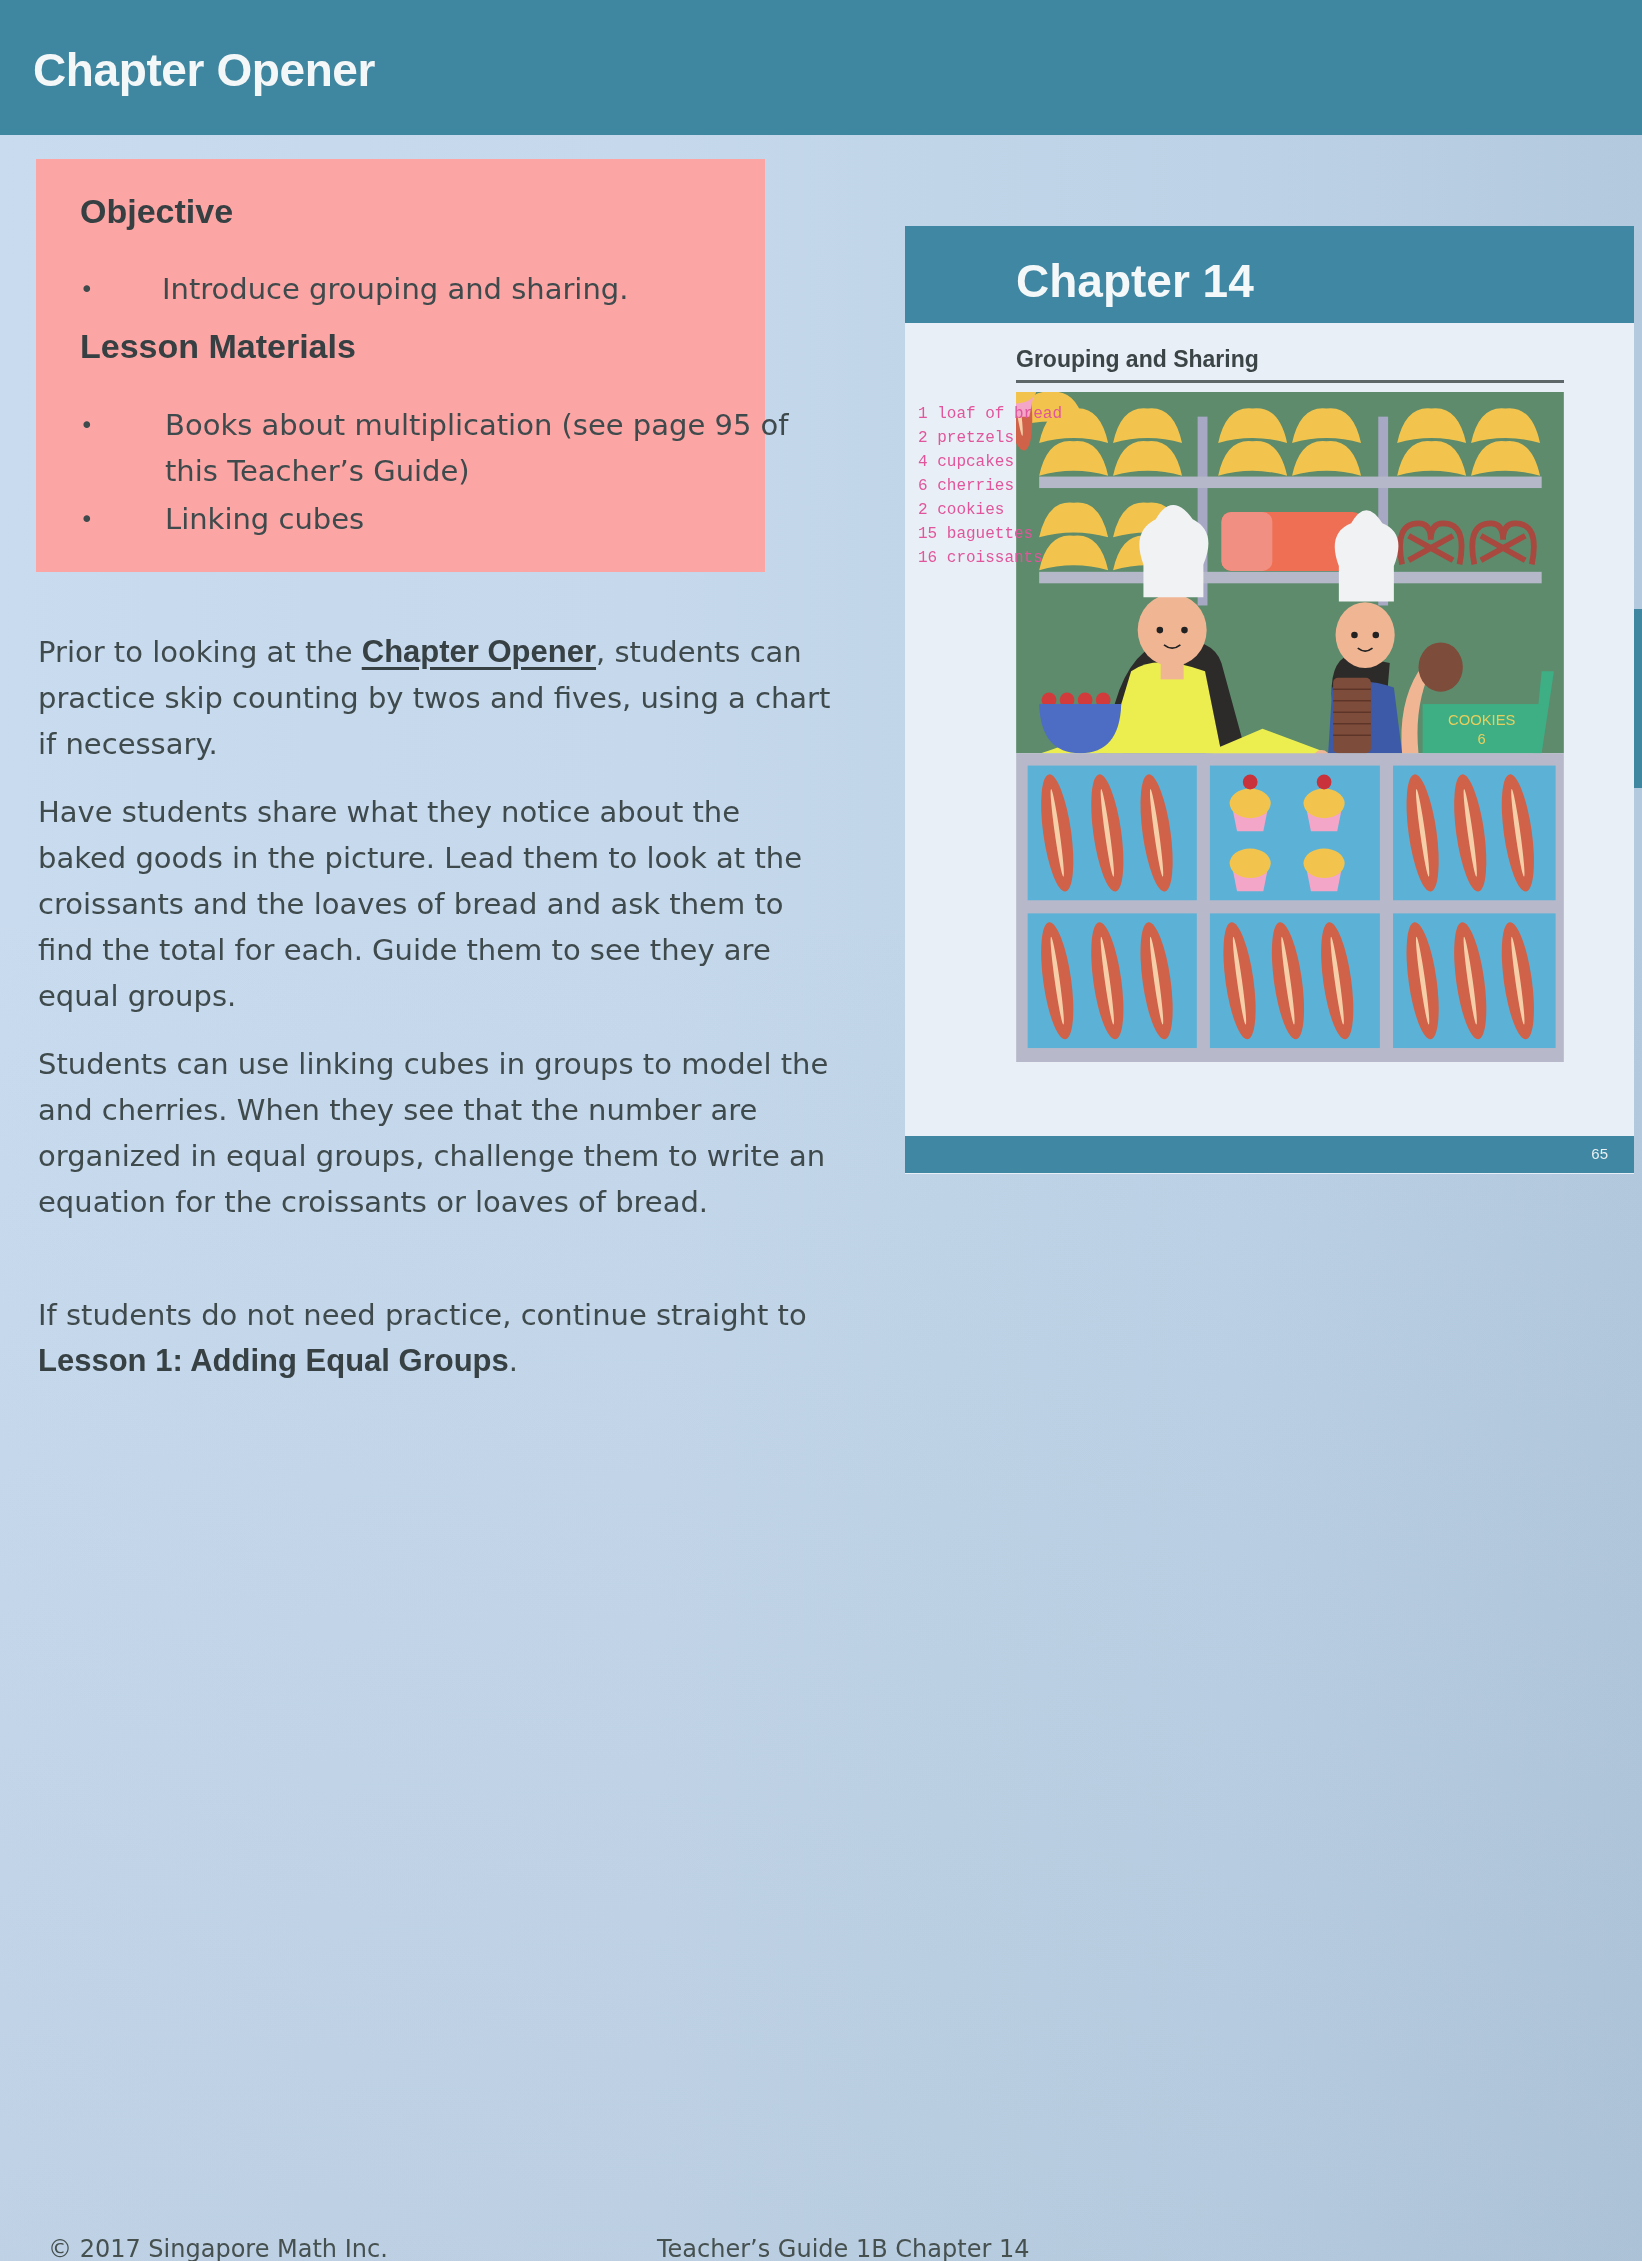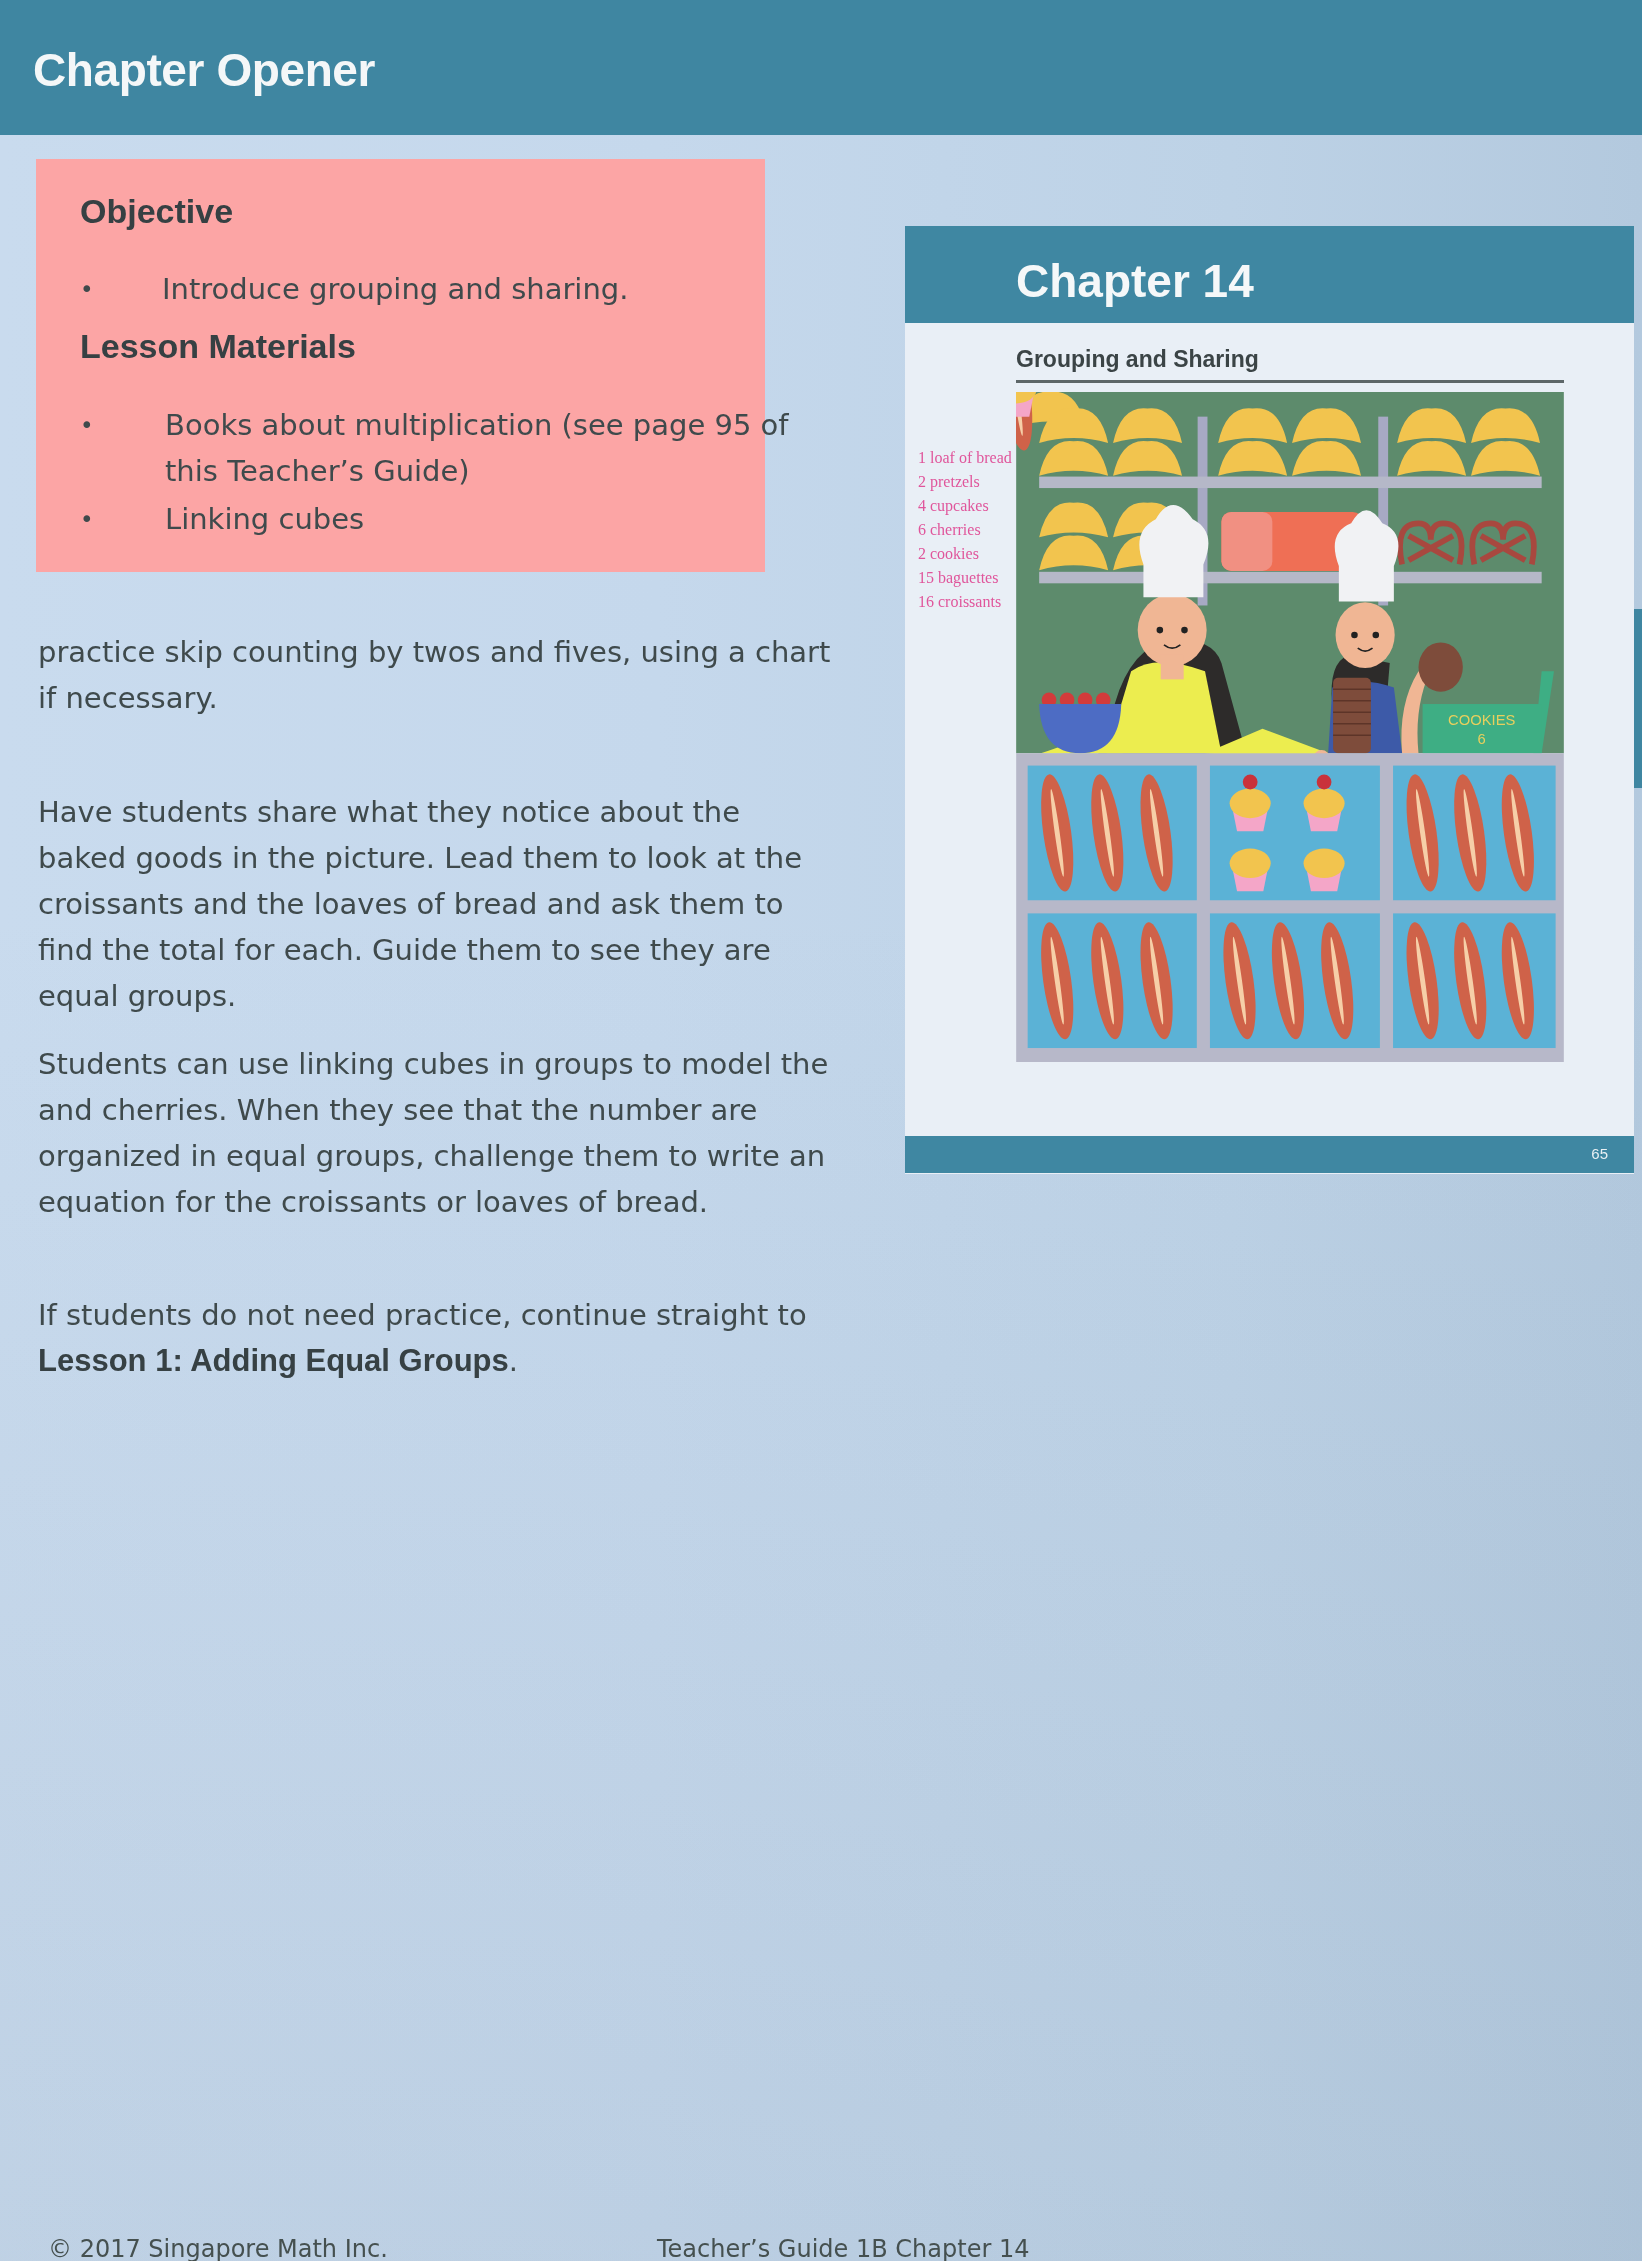--- a/index.html
+++ b/index.html
@@ -20,21 +20,21 @@
   .link-bold{font-family:"Liberation Sans",sans-serif;font-weight:bold;font-size:31px;text-decoration:underline;text-decoration-thickness:2.5px;text-underline-offset:5px;color:#374144;}
   .strong{font-family:"Liberation Sans",sans-serif;font-weight:bold;font-size:31px;color:#374144;}
   
   .tb-page{position:absolute;left:905px;top:226px;width:729px;height:948px;background:#e9eff6;}
   .tb-head{position:absolute;left:0;top:0;width:729px;height:97px;background:#3f87a2;text-align:right;}
   .tb-title{position:absolute;left:111px;top:28px;font-family:"Liberation Sans",sans-serif;font-weight:bold;font-size:46px;color:#f5f8f9;}
   .tb-sub{position:absolute;left:111px;top:120px;font-family:"Liberation Sans",sans-serif;font-weight:bold;font-size:23px;color:#3b4446;}
   .tb-rule{position:absolute;left:111px;top:154px;width:548px;height:2.5px;background:#5d6668;}
   .tb-foot{position:absolute;left:0;top:910px;width:729px;height:37px;background:#3f87a2;}
   .tb-pagenum{position:absolute;right:26px;top:9px;font-size:15px;color:#e8f0f3;font-family:"Liberation Sans",sans-serif;text-align:right;}
-  .pink-labels{position:absolute;left:918px;top:402px;font-family:Liberation Serif, serif;font-size:16px;color:#e0559b;line-height:24px;margin-top:44px;}
+  .pink-labels{position:absolute;left:918px;top:402px;font-family:Liberation Mono, monospace;font-size:16px;color:#e0559b;line-height:24px;}
   .pink-labels div{white-space:nowrap;}
   .illus{position:absolute;left:1016px;top:392px;width:548px;height:670px;}
   .right-tab{position:absolute;left:1632px;top:609px;width:10px;height:179px;background:#3f86a1;}
   .footer-left{position:absolute;left:48px;top:2235px;font-size:24px;color:#45504f;white-space:nowrap;}
   .footer-center{position:absolute;left:657px;top:2235px;font-size:24px;color:#45504f;white-space:nowrap;}
 </style>
 </head>
 <body>
 
 <div class="page-shade"></div>
@@ -57,20 +57,23 @@
   <div class="bullet-row" style="top:289px;">
     <span class="bullet-text">this Teacher’s Guide)</span>
   </div>
   <div class="bullet-row" style="top:337px;">
     <span class="bullet-dot">•</span>
     <span class="bullet-text">Linking cubes</span>
   </div>
 </div>
 
 <div class="body-p" style="top:629px;">
+  <span class="line">
+    <span>Prior to looking at the </span><span class="link-bold">Chapter Opener</span><span>, students can</span>
+  </span>
   <span class="line">practice skip counting by twos and fives, using a chart</span>
   <span class="line">if necessary.</span>
 </div>
 
 <div class="body-p" style="top:789px;">
   <span class="line">Have students share what they notice about the</span>
   <span class="line">baked goods in the picture. Lead them to look at the</span>
   <span class="line">croissants and the loaves of bread and ask them to</span>
   <span class="line">find the total for each. Guide them to see they are</span>
   <span class="line">equal groups.</span>

